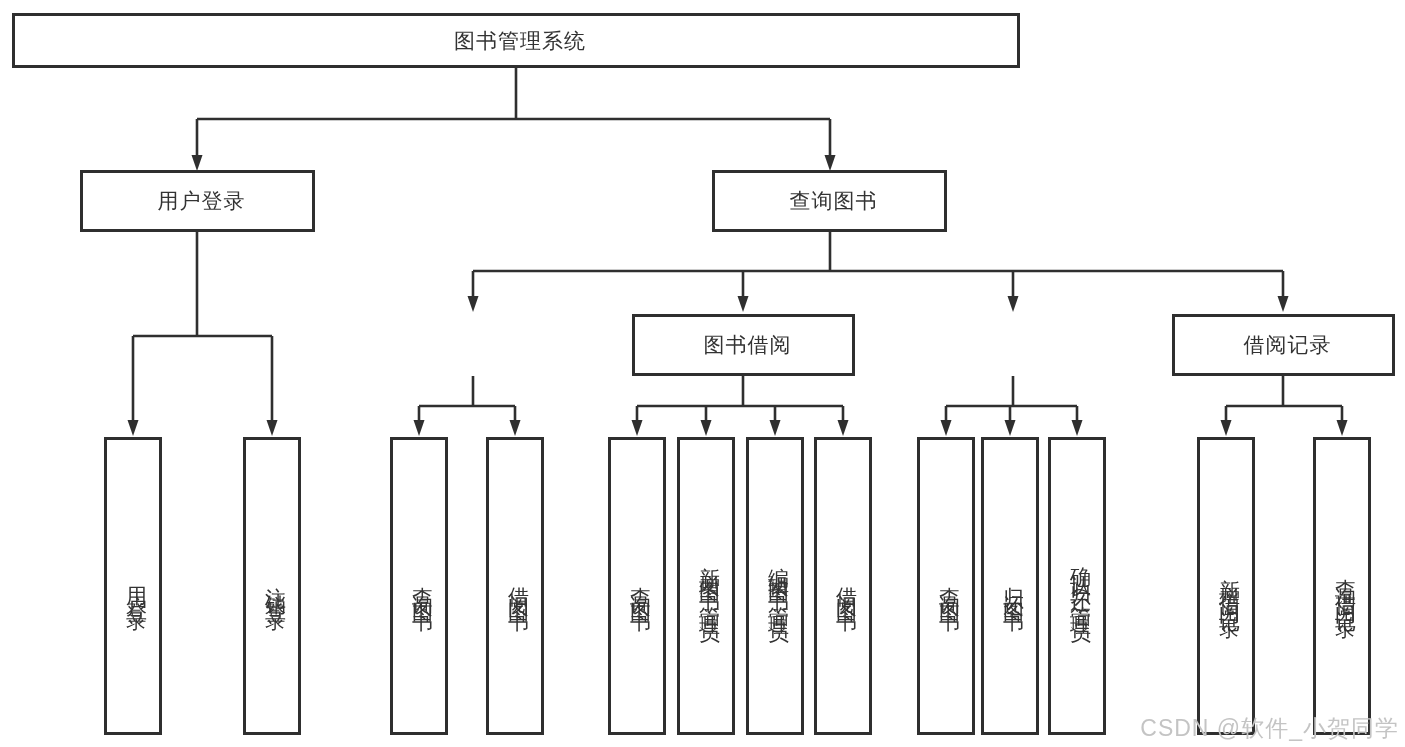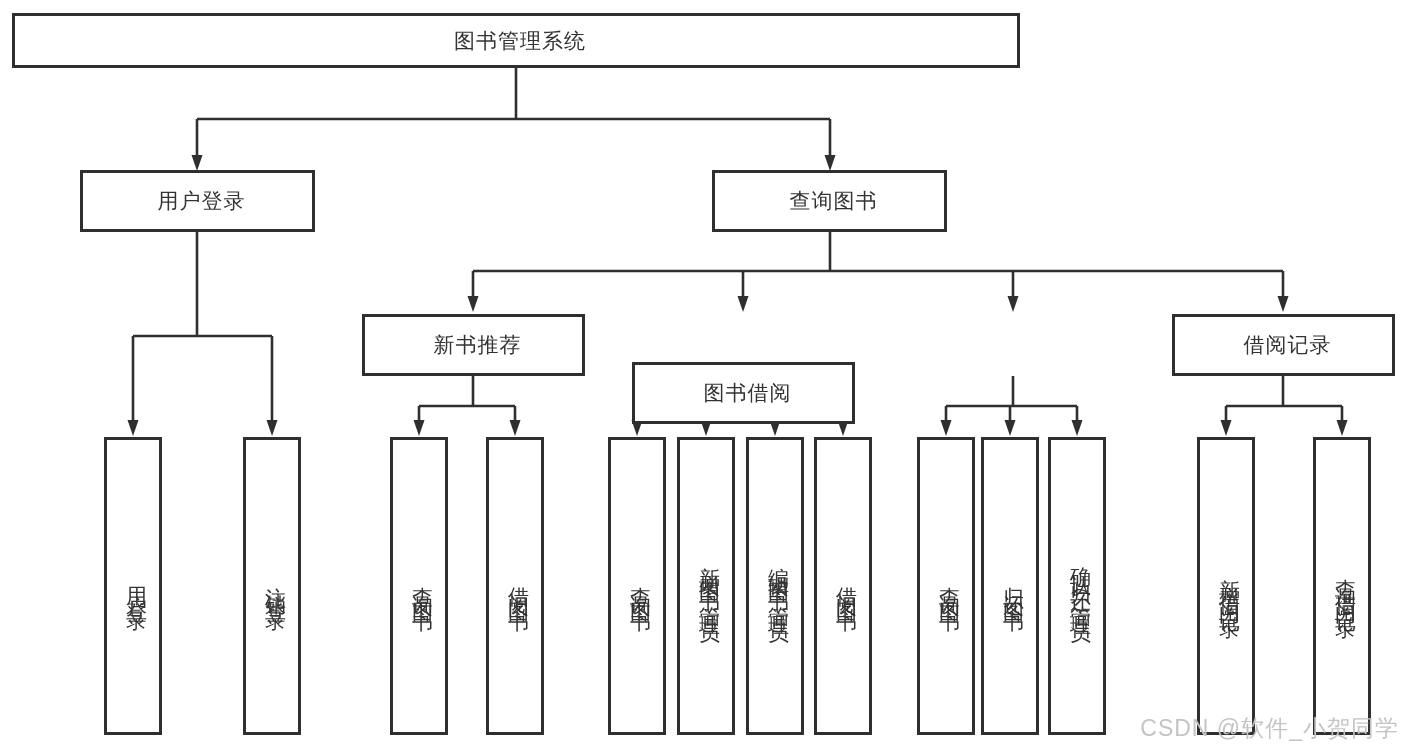--- a/index.html
+++ b/index.html
@@ -101,22 +101,21 @@
       <polygon points="1220.5,420 1231.5,420 1226,436"></polygon>
       <polygon points="1336.5,420 1347.5,420 1342,436"></polygon>
     </g>
   </svg>
 
   <div class="box root">图书管理系统</div>
 
   <div class="box lvl2" style="left:80px;">用户登录</div>
   <div class="box lvl2" style="left:712px;">查询图书</div>
 
-  <div class="box lvl3" style="left:362px;">新书推荐</div>
-  <div class="box lvl3" style="left:632px;margin-top:48px;">图书借阅</div>
+  <div class="box lvl3" style="left:632px;">图书借阅</div>
   <div class="box lvl3" style="left:1172px;">借阅记录</div>
 
   <div class="box leaf" style="left:104px;">
     <span>用户登录</span>
   </div>
   <div class="box leaf" style="left:243px;">
     <span>注销登录</span>
   </div>
 
   <div class="box leaf" style="left:390px;">

